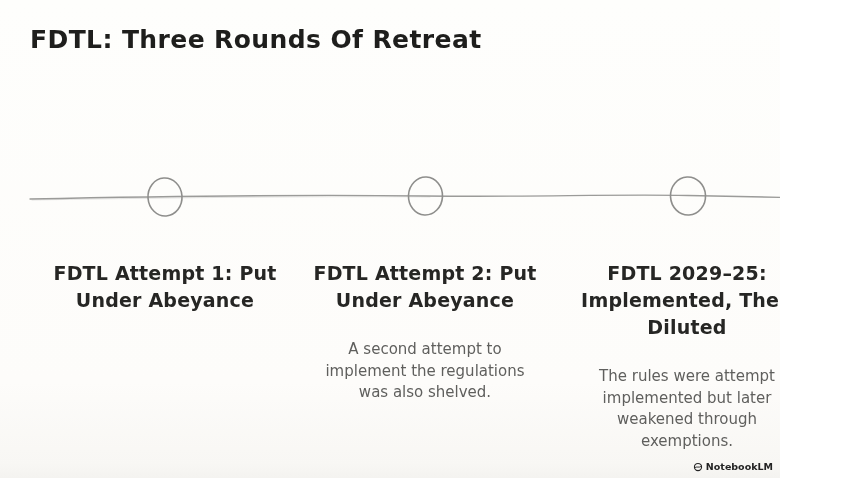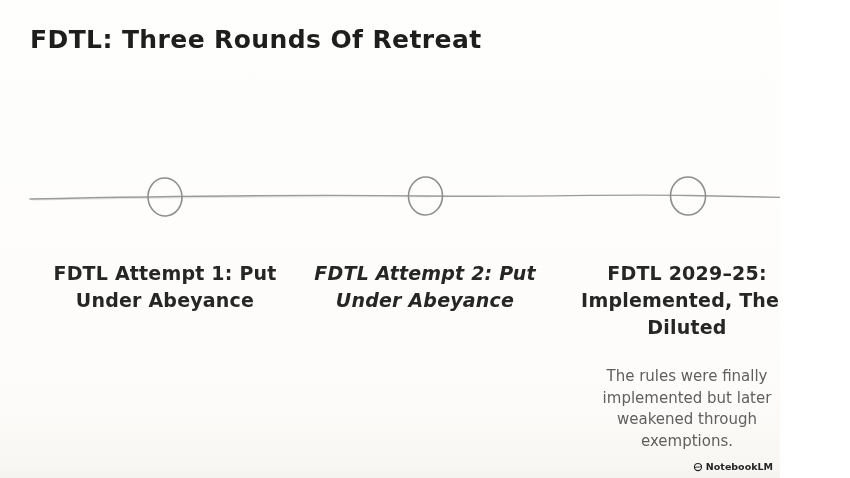--- a/index.html
+++ b/index.html
@@ -31,21 +31,21 @@
     top: 0;
   }
   .col {
     position: absolute;
     top: 236px;
     width: 240px;
     text-align: center;
     margin-top: 24px;
   }
   .col-1 { left: 45px; }
-  .col-2 { left: 305px; font-style: italic; }
+  .col-2 { left: 305px; }
   .col-3 { left: 567px; }
   .col h2 {
     margin: 0;
     font-size: 19px;
     line-height: 27px;
     font-weight: 600;
     letter-spacing: 0.2px;
     color: #262624;
     white-space: pre-line;
   }
@@ -90,27 +90,30 @@
   </svg>
 
   <div class="col col-1">
     <h2>FDTL Attempt 1: Put
 Under Abeyance</h2>
   </div>
 
   <div class="col col-2">
     <h2>FDTL Attempt 2: Put
 Under Abeyance</h2>
+    <p>A second attempt to
+implement the regulations
+was also shelved.</p>
   </div>
 
   <div class="col col-3">
     <h2>FDTL 2029–25:
 Implemented, Then
 Diluted</h2>
-    <p>The rules were finally
+    <p>The rules were attempt
 implemented but later
 weakened through
 exemptions.</p>
   </div>
 
   <div class="watermark">
     <span>
       <svg width="10" height="10" viewBox="0 0 24 24">
         <circle cx="12" cy="12" r="8.6" fill="none" stroke="#232323" stroke-width="2.6"></circle>
         <path d="M3.5 14 C 8.5 9.5, 15 15, 20.5 10" fill="none" stroke="#232323" stroke-width="2.2"></path>

